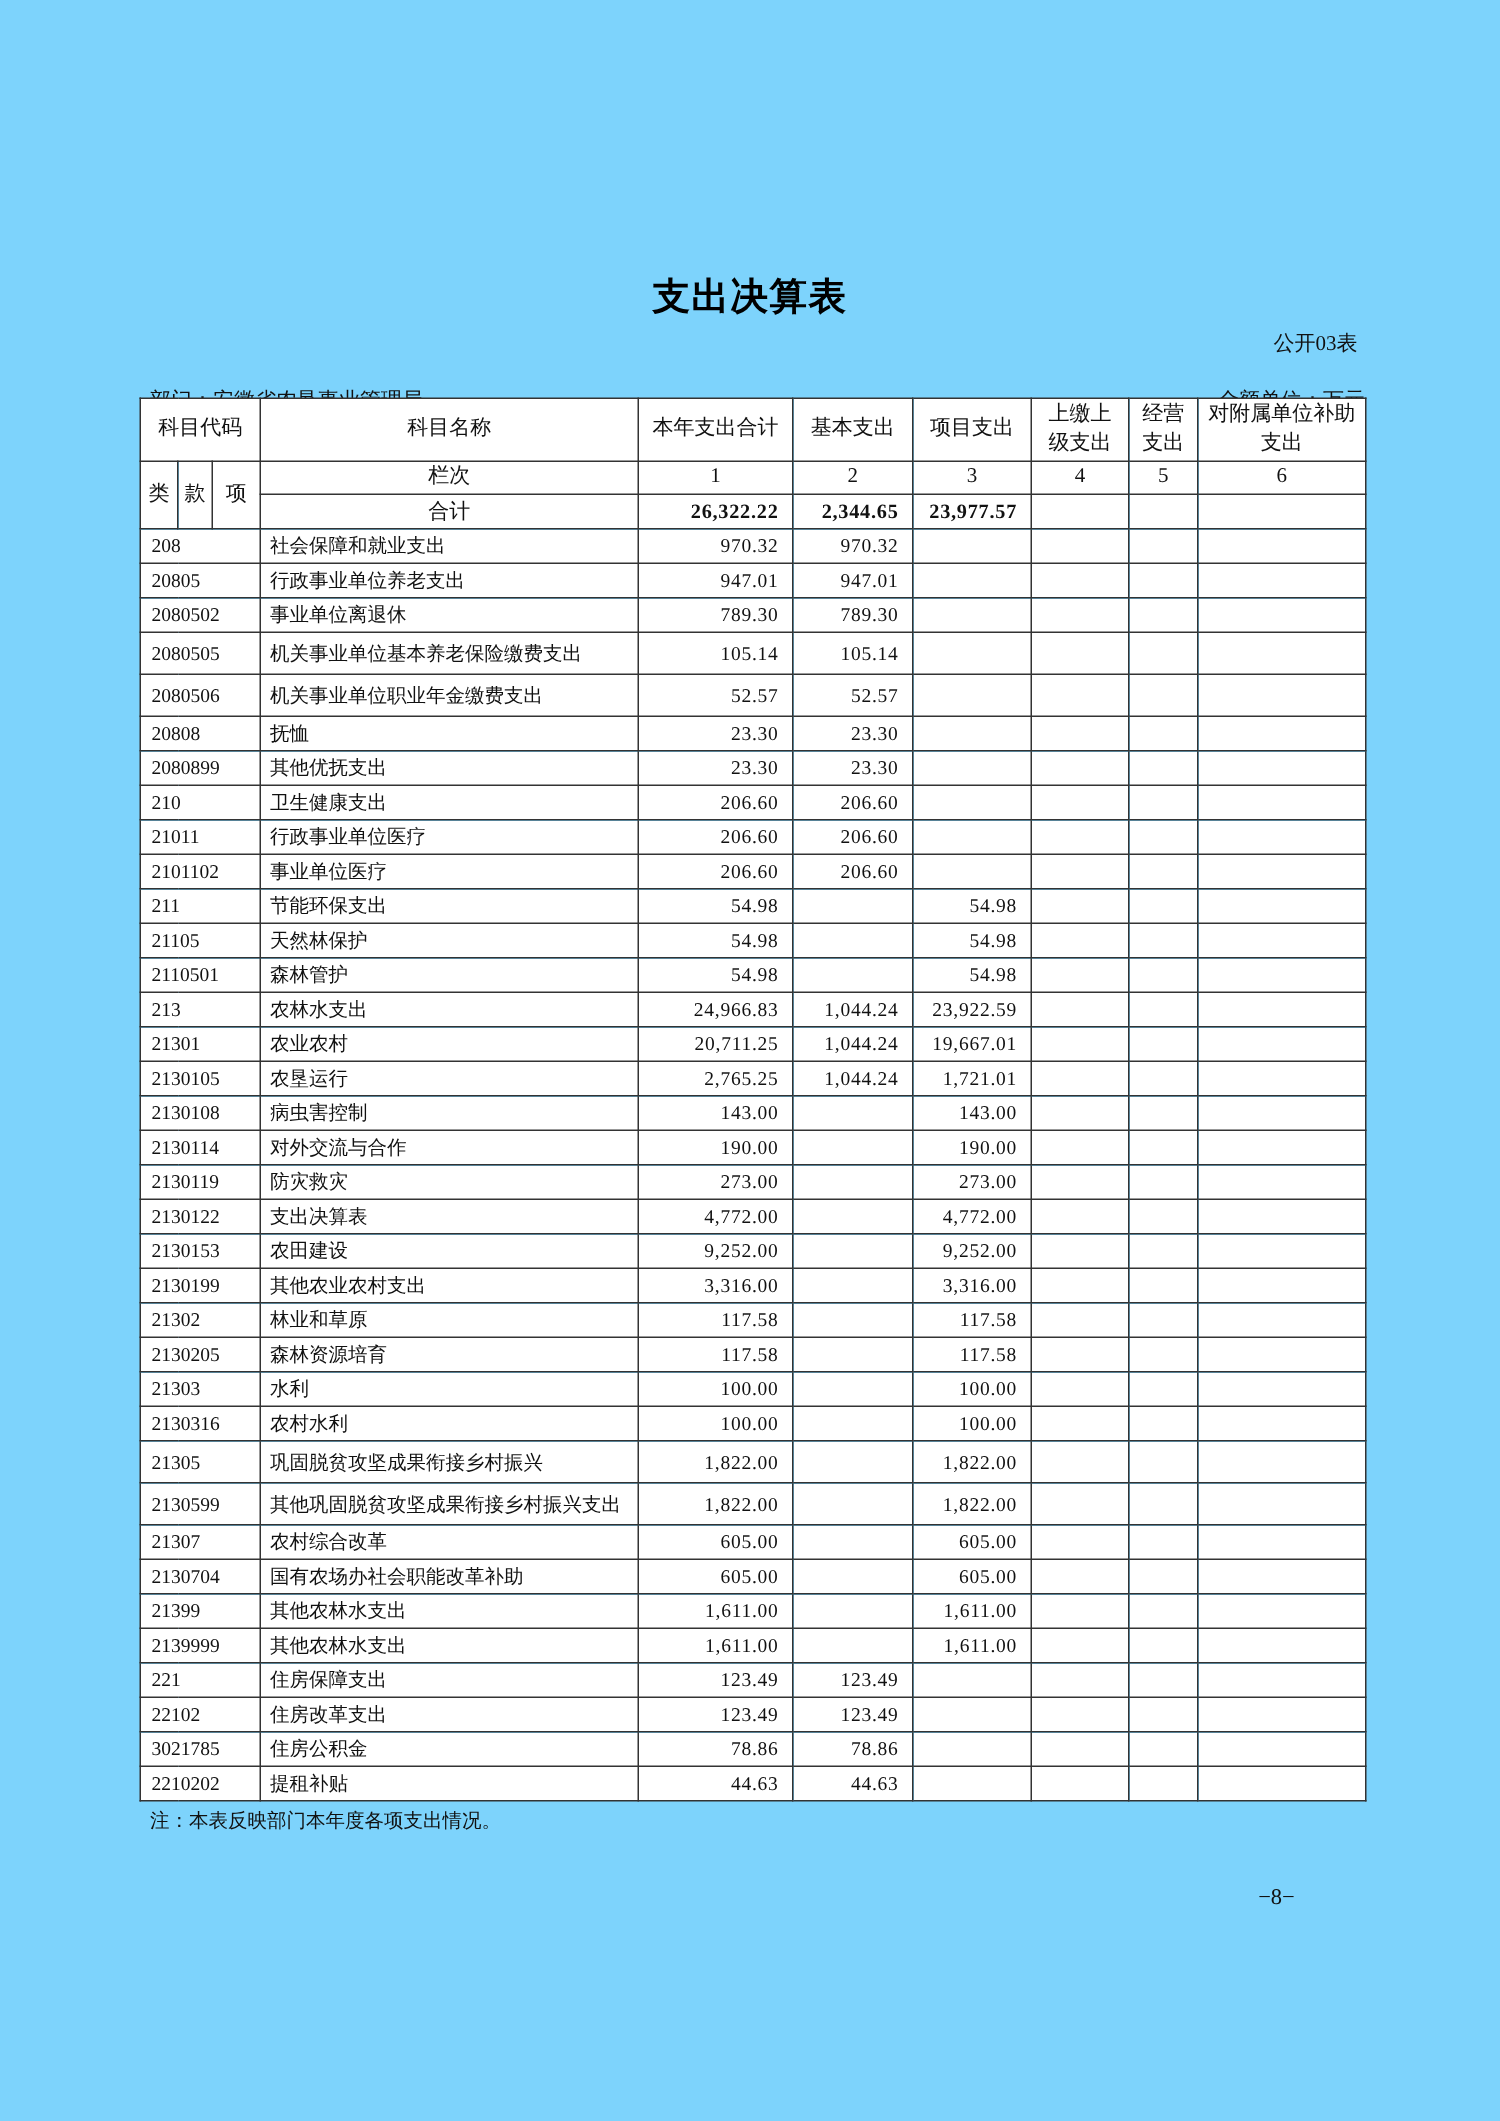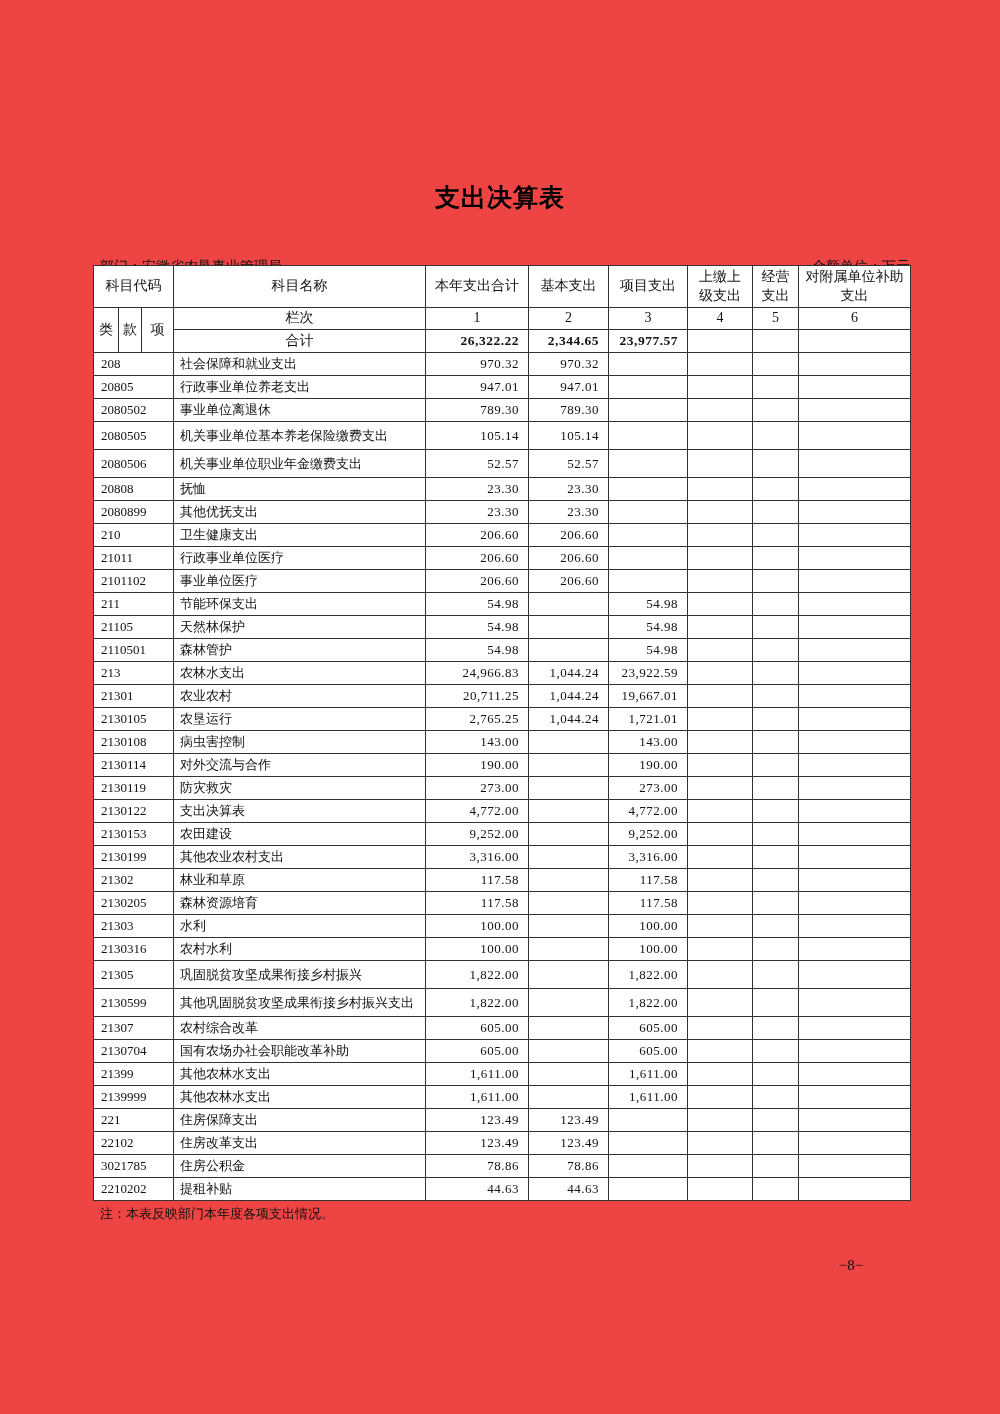--- a/index.html
+++ b/index.html
@@ -1,20 +1,20 @@
 <!DOCTYPE html>
 <html><head>
 <meta charset="utf-8">
 <style>
   html,body{margin:0;padding:0;background:#888;}
   .page{
     position:relative;
     width:1000px;height:1414px;
     margin:0 auto;
-    background:#ef4444;
+    background:#7dd3fc;
     font-family:"Liberation Serif","DejaVu Serif",serif;
     color:#111;
     overflow:hidden;
   }
   .doc-title{
     position:absolute;top:181px;left:0;width:1000px;
     text-align:center;
     font-family:"Liberation Sans","DejaVu Sans",sans-serif;
     font-weight:bold;font-size:25px;letter-spacing:1px;color:#000;
   }
@@ -62,20 +62,21 @@
     text-align:center;font-size:15px;
   }
 </style>
 </head>
 <body>
 
 <div class="page">
 
   <div class="doc-title">支出决算表</div>
 
+  <div class="form-code-line">公开03表</div>
 
   <div class="meta-line">
     <span class="dept">部门：安徽省农垦事业管理局</span>
     <span class="unit">金额单位：万元</span>
   </div>
 
   <table class="doc-table">
     <colgroup>
       <col style="width:25px">
         <col style="width:23px">

